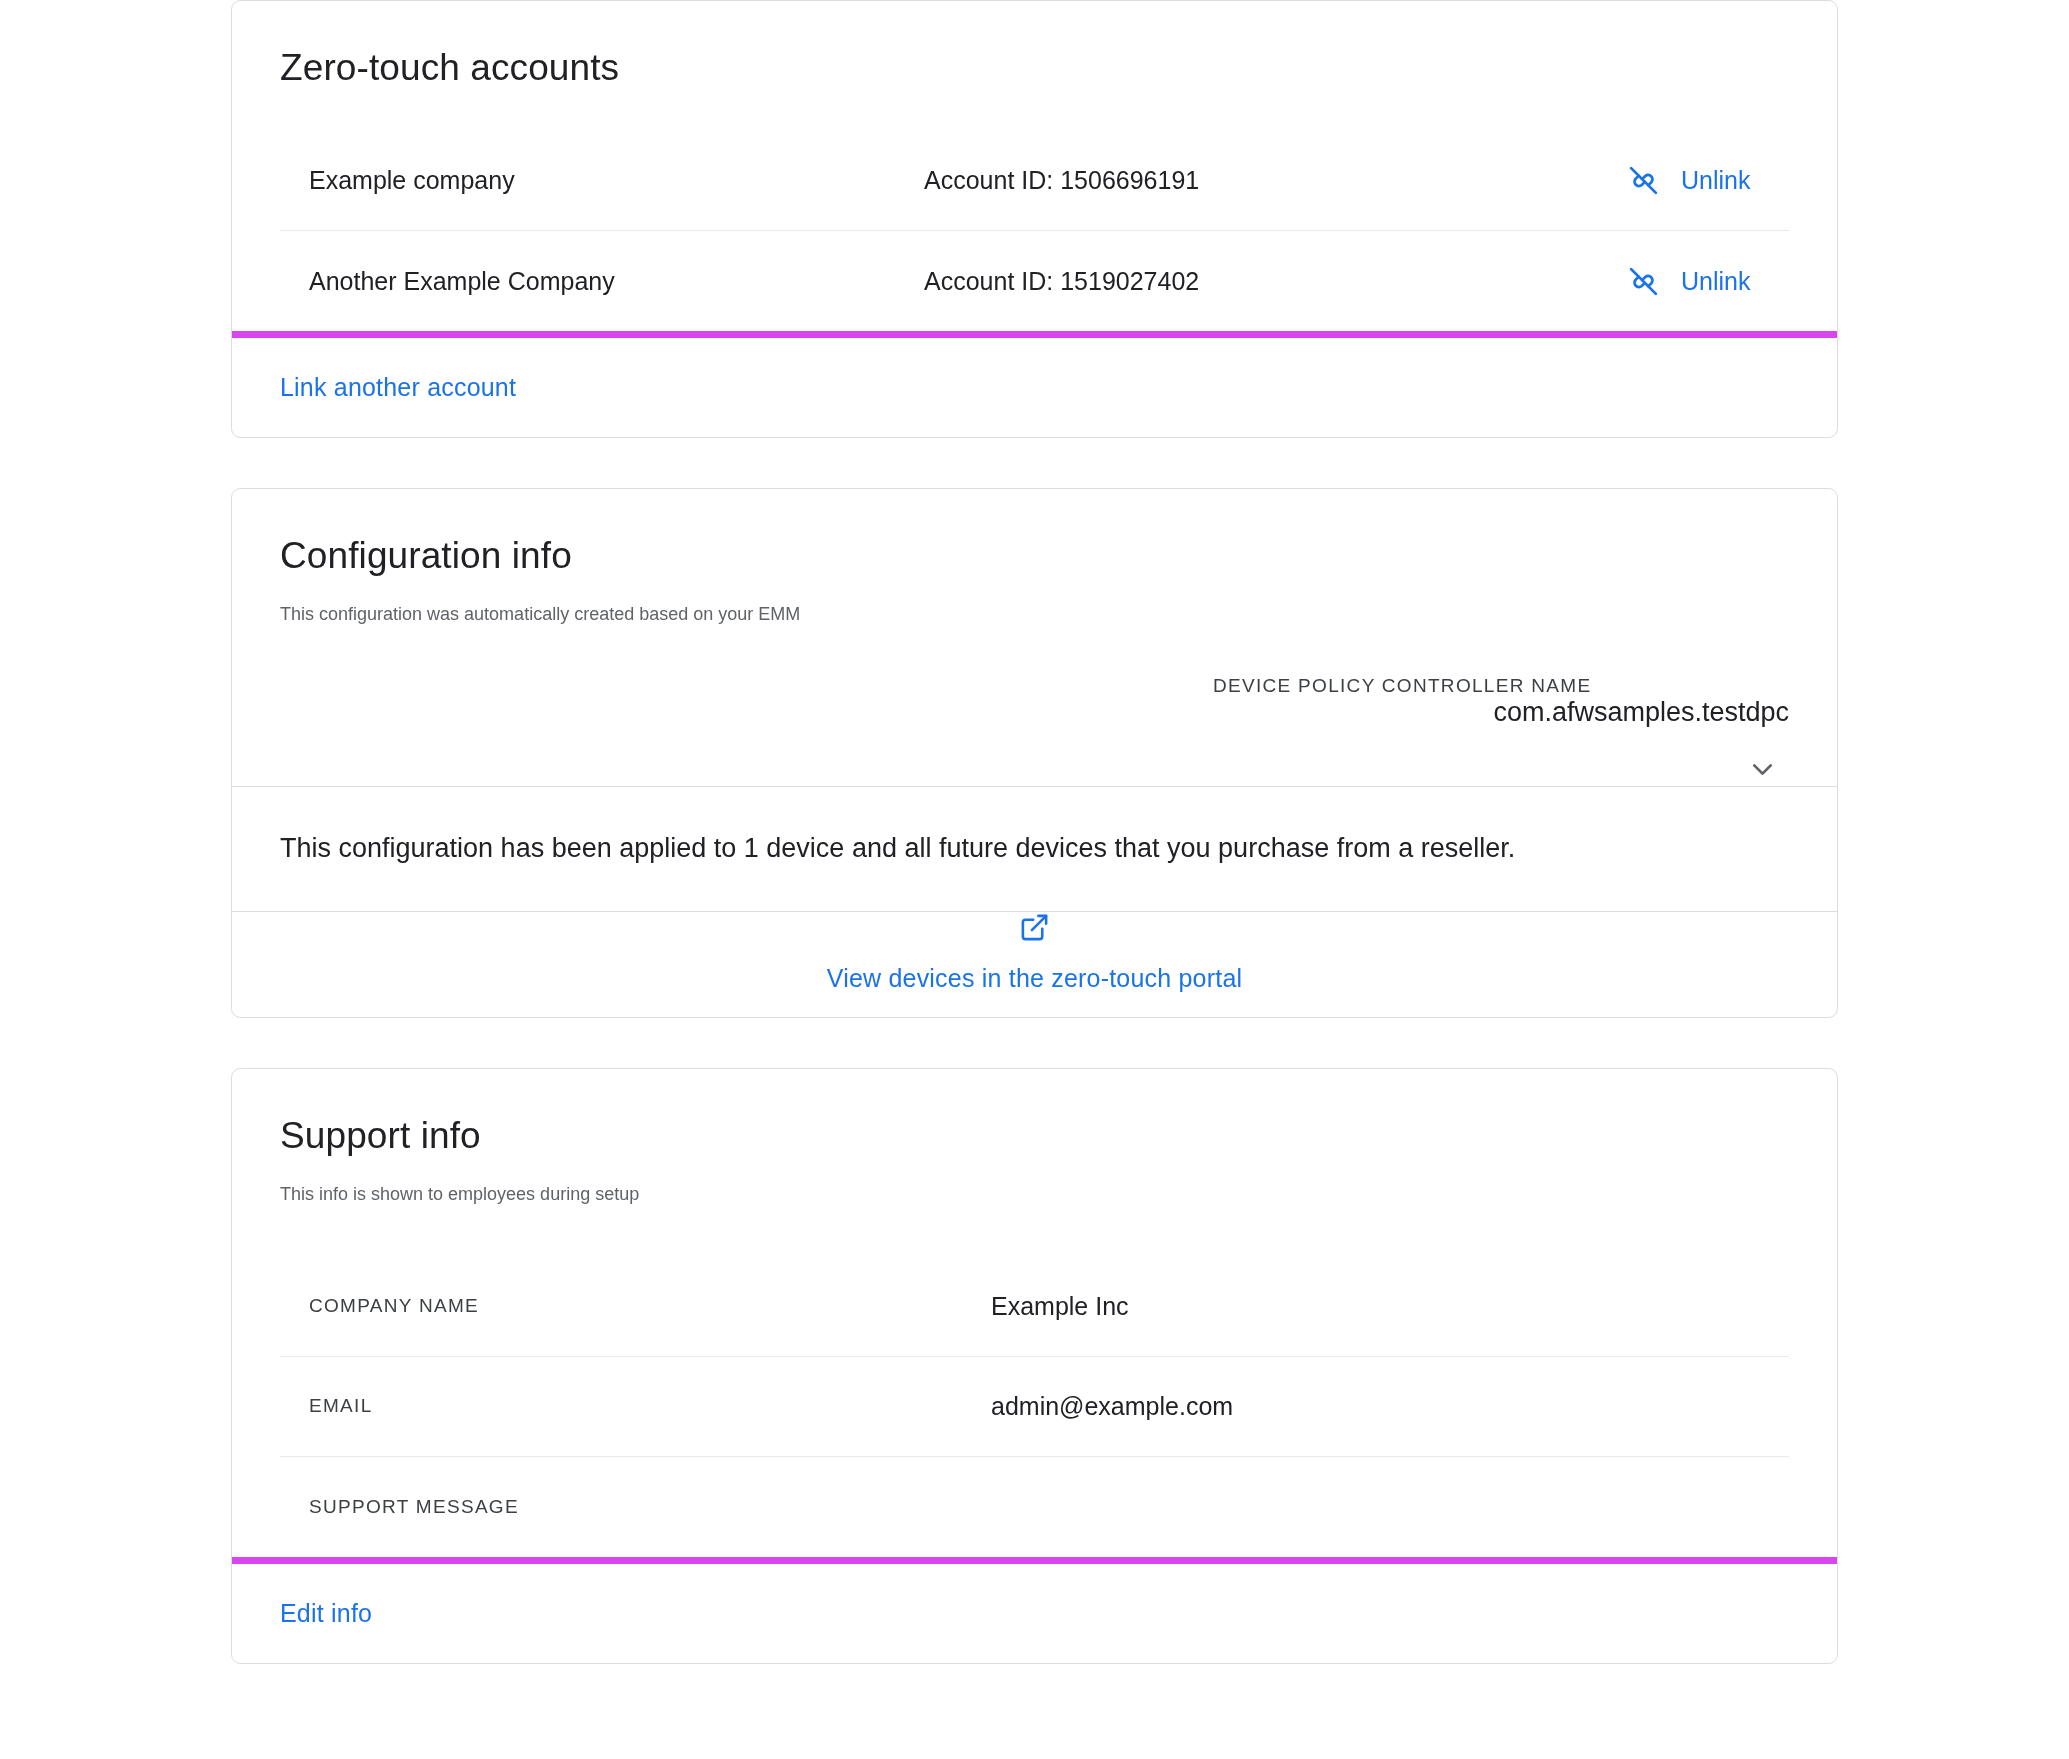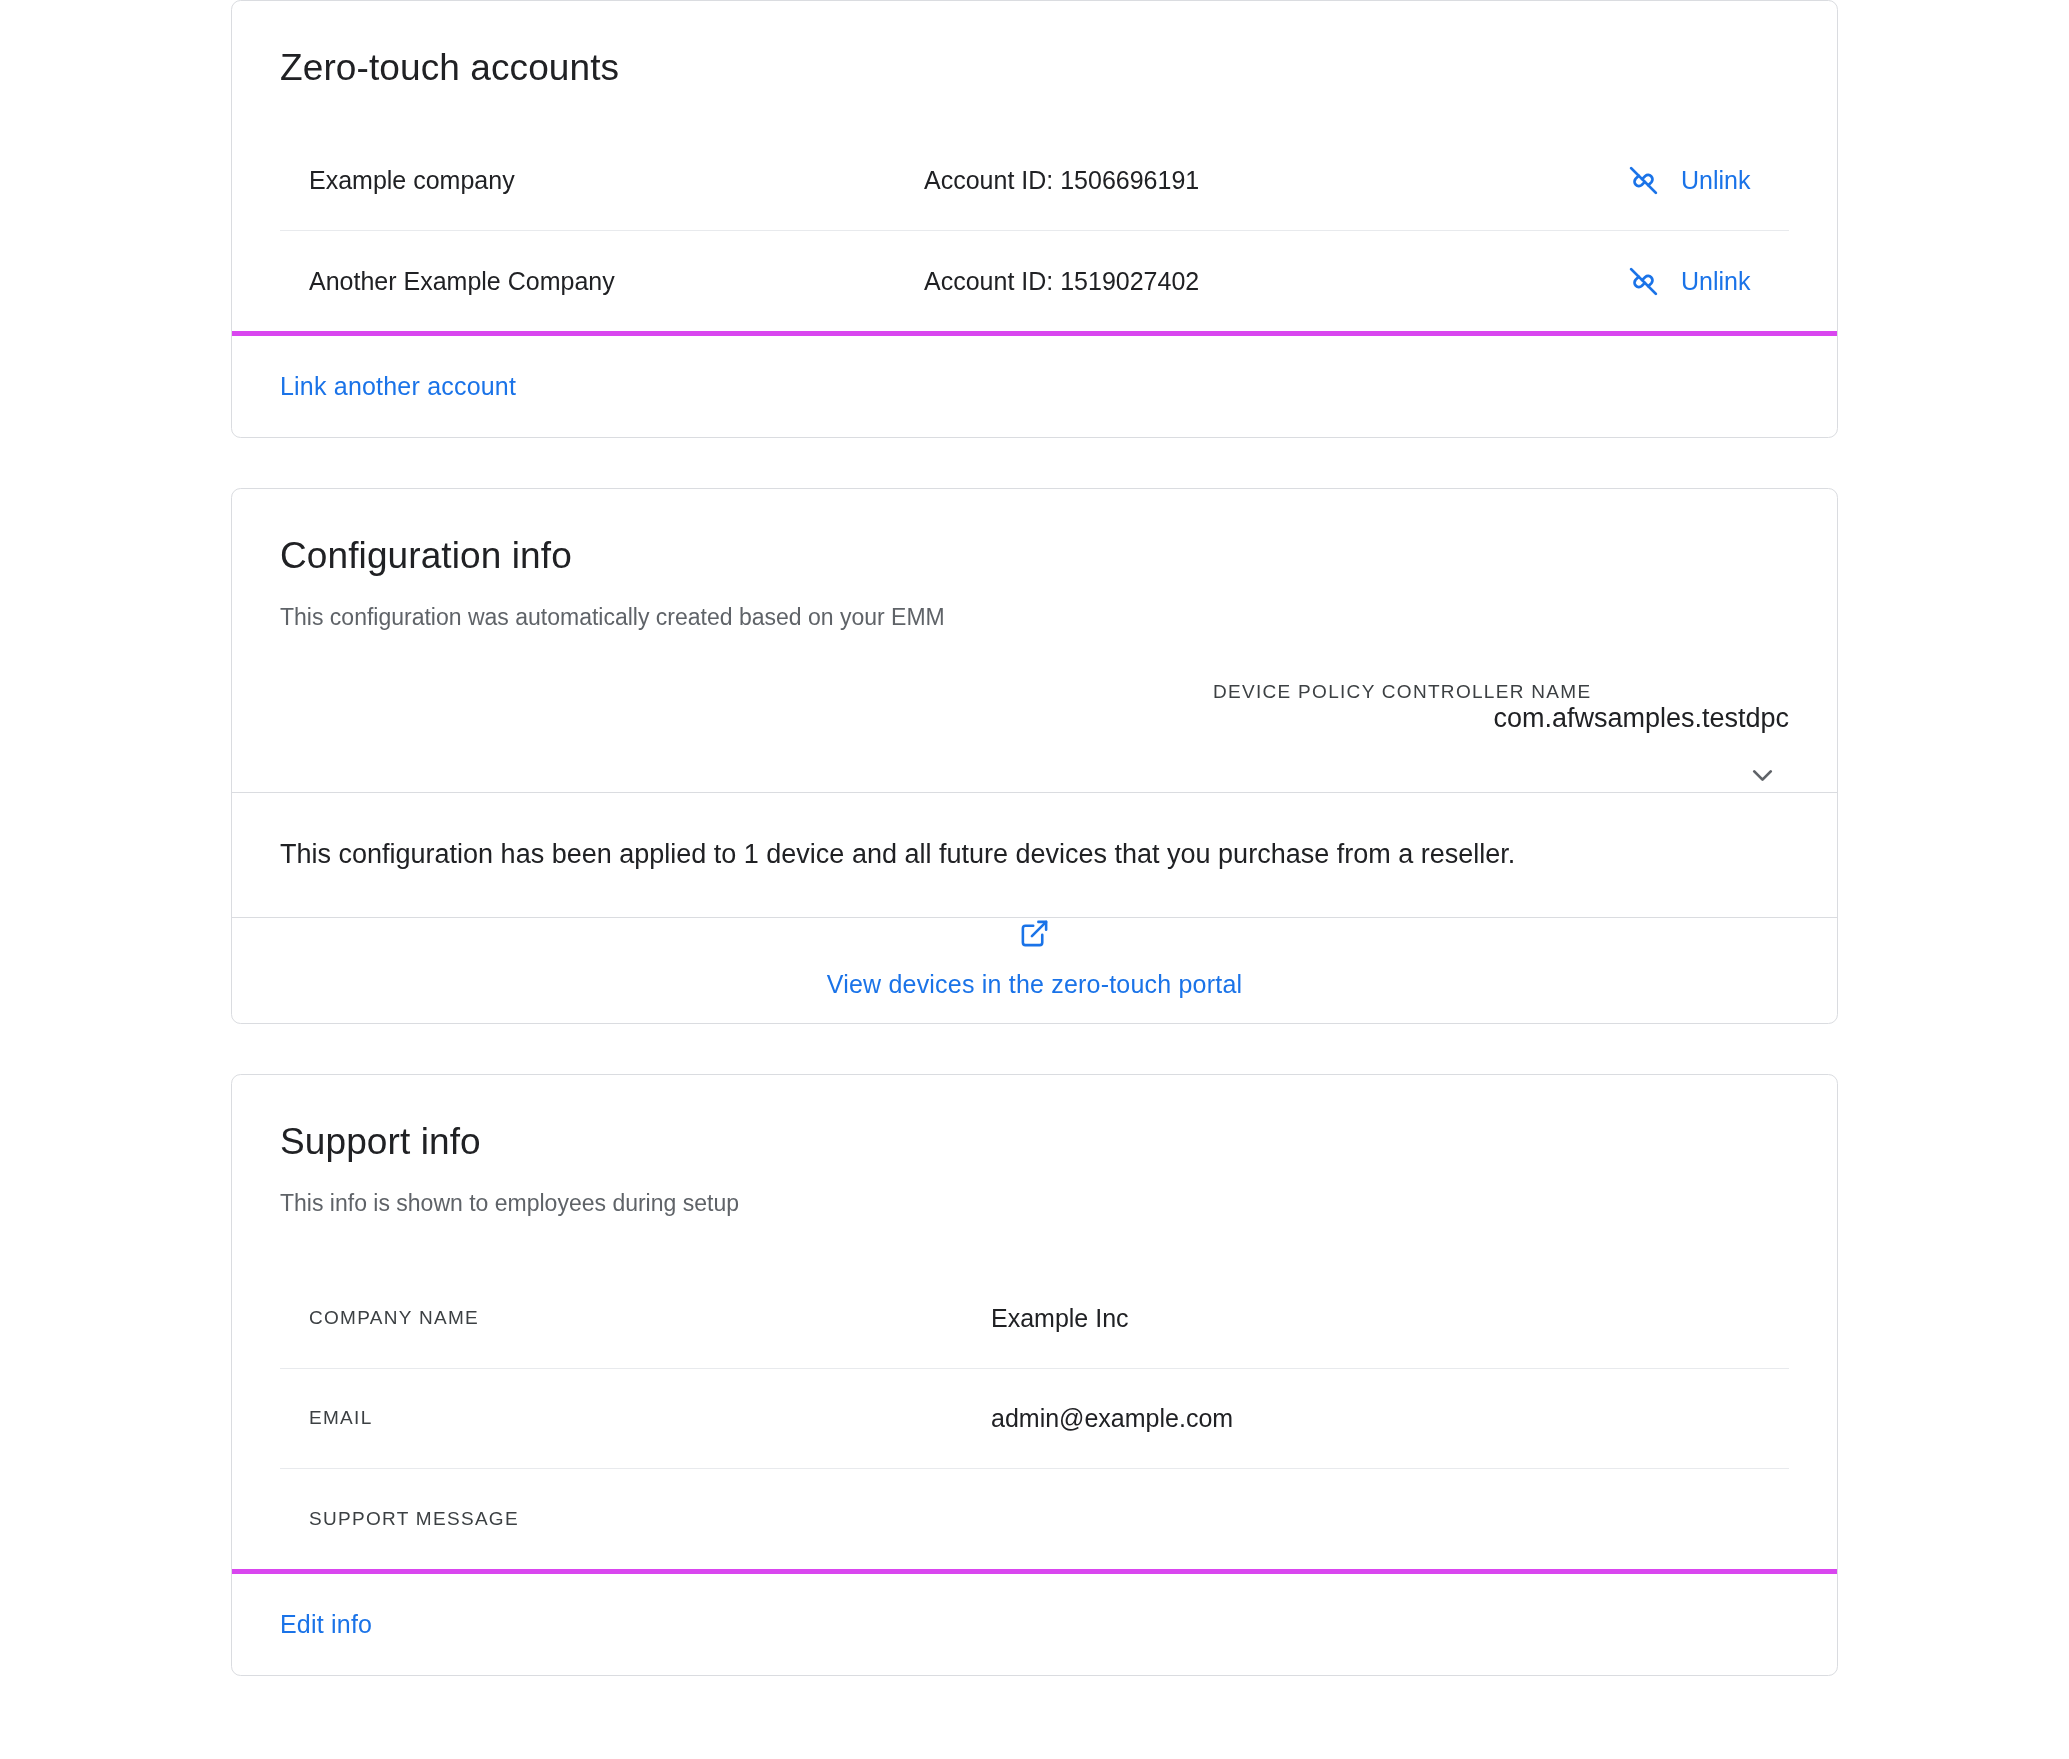--- a/index.html
+++ b/index.html
@@ -31,21 +31,21 @@
   }
   .card-title {
     font-size: 37px;
     font-weight: 400;
     letter-spacing: 0.1px;
     color: #202124;
     padding: 46px 0 0 0;
     margin: 0;
   }
   .card-sub {
-    font-size: 23px;
+    font-size: 18px;
     color: #5f6368;
     margin: 27px 0 0 0;
     padding-bottom: 5.8px;
   }
 
   
   .acct-list {
     margin-top: 42px;
   }
   .acct-row {
@@ -76,21 +76,21 @@
     font-weight: 500;
     padding-right: 9.6px;
   }
   .icon-unlink {
     width: 33px;
     height: 33px;
     display: inline-block;
     flex: none;
   }
   .card-footer {
-    border-top: 5px solid #d946ef;
+    border-top: 7px solid #d946ef;
     height: 106px;
     display: flex;
     align-items: center;
     padding: 0 48px;
   }
   .link-btn {
     color: #1a73e8;
     font-size: 25px;
     font-weight: 500;
     letter-spacing: 0.2px;

